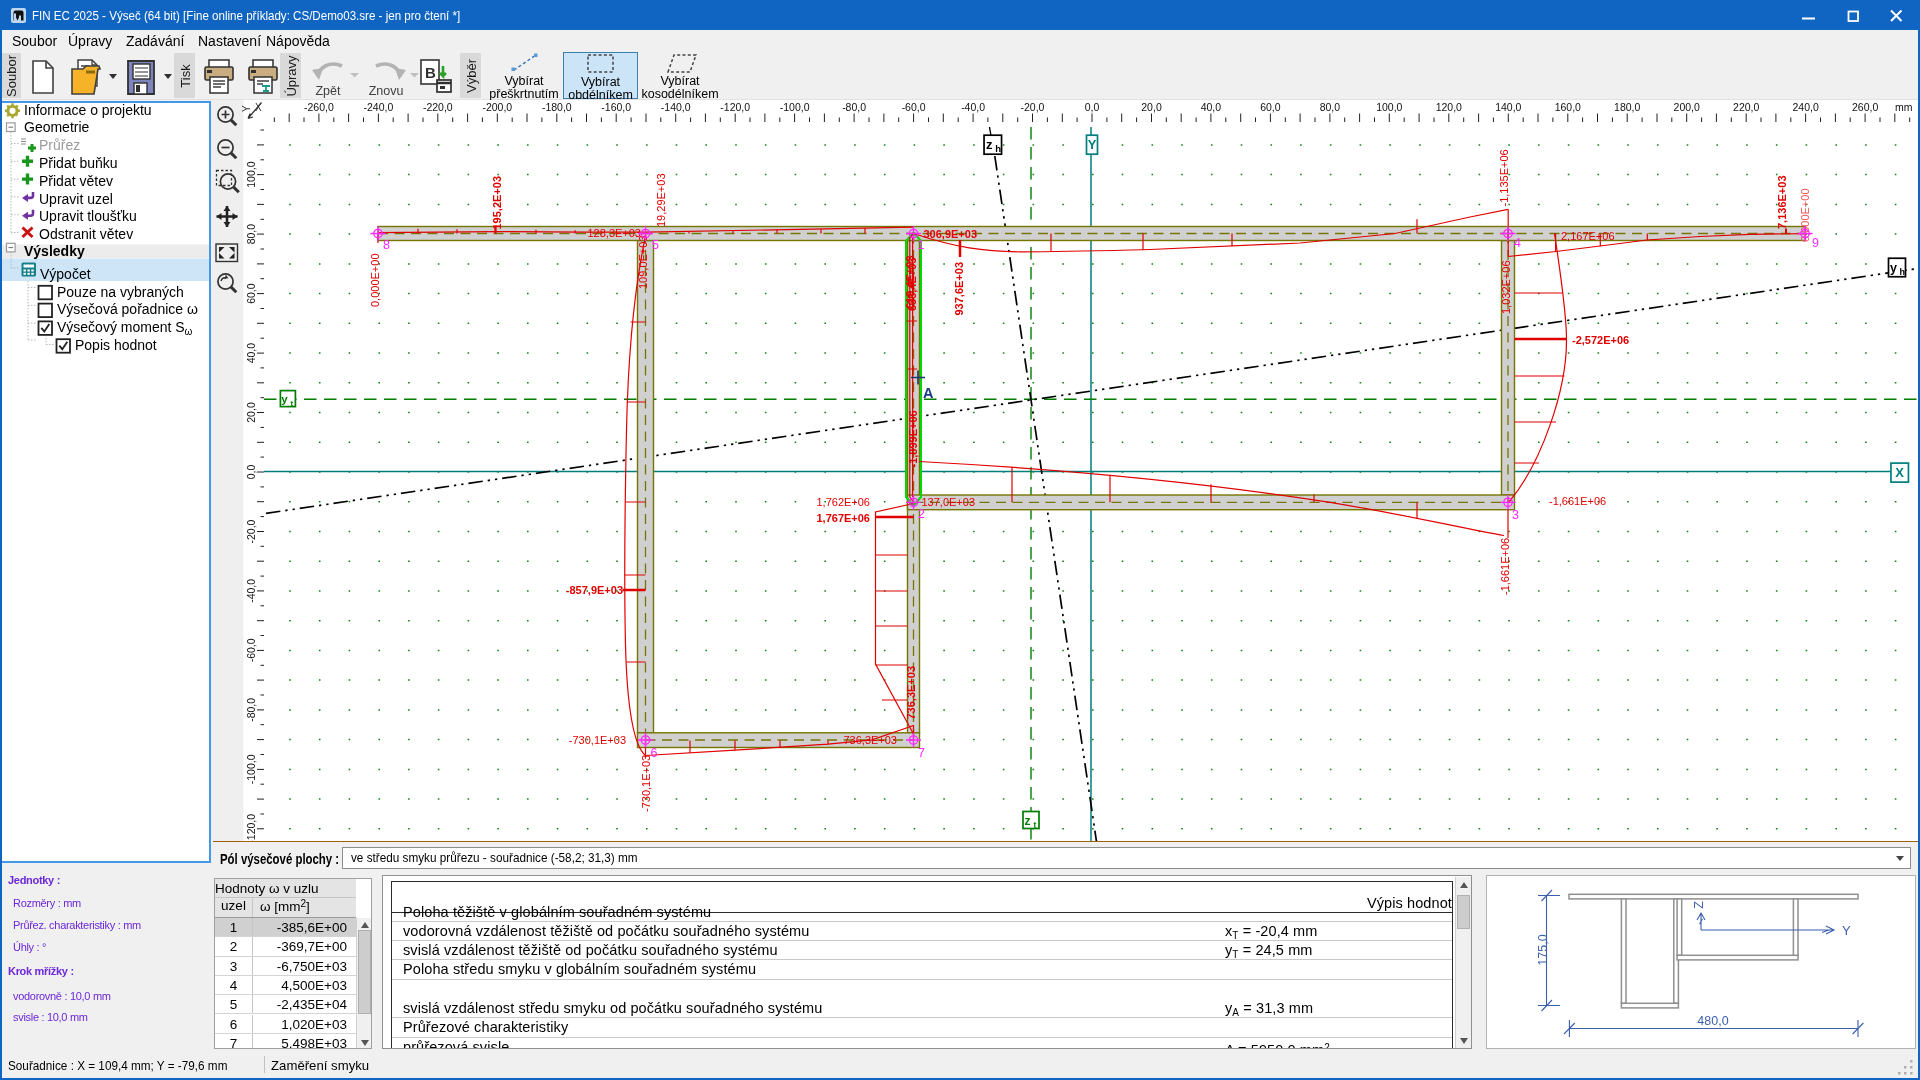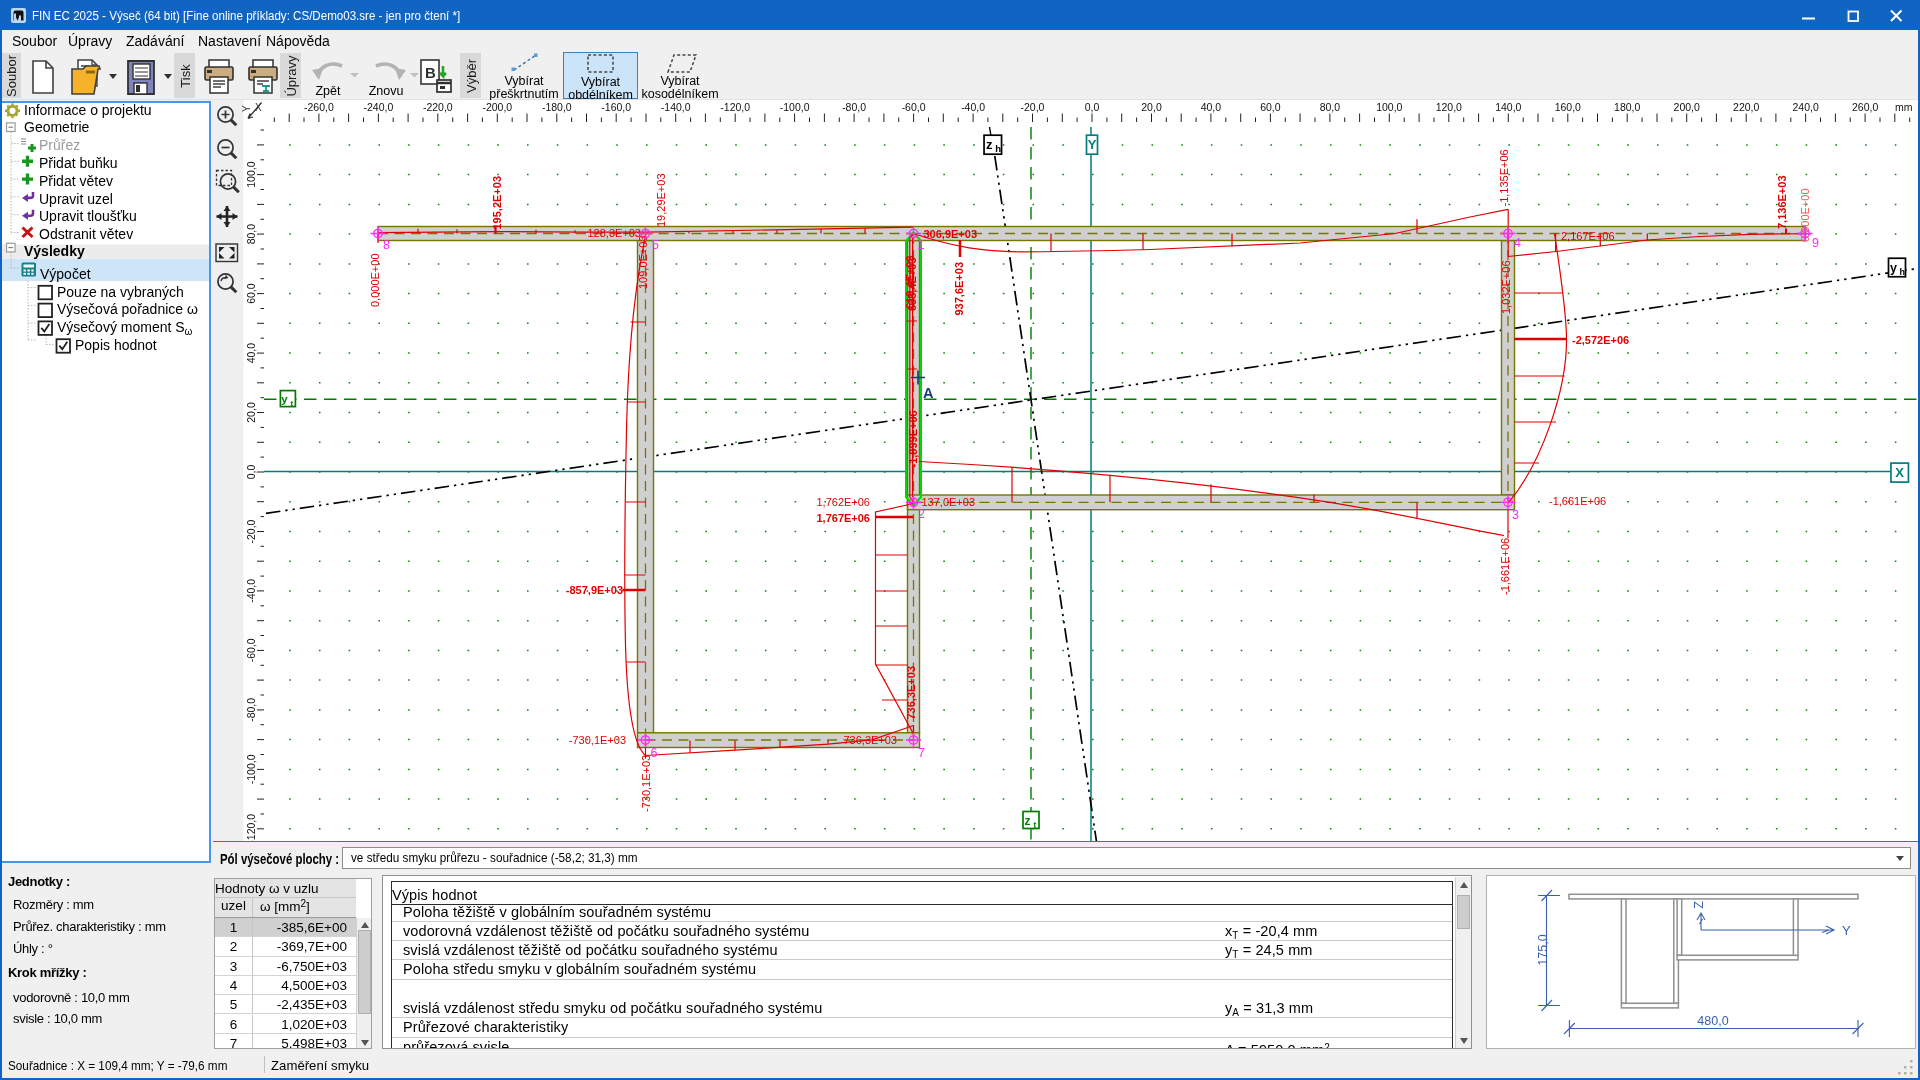--- a/index.html
+++ b/index.html
@@ -7,40 +7,40 @@
 .abs{position:absolute}
 .titlebar{left:0;top:0;width:1920px;height:30px;background:#1065c2;}
 .title-text{left:32px;top:0;height:30px;line-height:31px;color:#fff;font-size:13px;transform:scaleX(.89);transform-origin:left center;white-space:pre}
 .menubar{left:2px;top:30px;width:1916px;height:22px;background:#f0f0f0}
 .menubar span{position:absolute;top:3px;font-size:14px;color:#000}
 .toolbar{left:2px;top:52px;width:1916px;height:48px;background:#f0f0f0;border-bottom:1px solid #e2e2e2}
 .vstrip{position:absolute;top:53px;height:45px;width:21px;background:#d9d9d9;color:#1a1a1a}
 .vstrip span{position:absolute;left:50%;top:50%;transform:translate(-50%,-50%) rotate(-90deg);font-size:13px;white-space:nowrap}
 .selbtn{position:absolute;top:52px;height:47px;font-size:12.5px;text-align:center;color:#000}
 .selbtn .t{position:absolute;left:0;right:0;top:22.5px;line-height:13.5px}
-.graybtn{color:#000000}
+.graybtn{color:#404040}
 .treepanel{left:0;top:101px;width:211px;height:762px;background:#fff;border:2px solid #4797e8}
-.leftinfo{left:0;top:863px;width:211px;height:190px;background:#f0f0f0;font-size:13px;color:#000000;letter-spacing:-0.3px}
+.leftinfo{left:0;top:863px;width:211px;height:190px;background:#f0f0f0;font-size:11px;color:#6d28d9;letter-spacing:-0.3px}
 .leftinfo div{position:absolute;white-space:pre}
 .polbar{left:213px;top:841px;width:1707px;height:32px;background:#f0f0f0;border-top:1px solid #a16207}
 .pollabel{position:absolute;left:7px;top:8px;font-size:15px;font-weight:bold;transform:scaleX(.76);transform-origin:left center;white-space:pre}
 .dropdown{position:absolute;left:129px;top:5px;width:1569px;height:22px;background:#fff;border:1px solid #8c8c8c;font-size:13.5px;line-height:20px;white-space:pre}
 .dropdown .arr{position:absolute;right:6px;top:8px;width:0;height:0;border-left:4.5px solid transparent;border-right:4.5px solid transparent;border-top:5px solid #444}
 .botpanel{left:213px;top:873px;width:1707px;height:180px;background:#f0f0f0}
 .statusbar{left:0;top:1053px;width:1920px;height:25px;background:#f0f0f0;font-size:13.2px;color:#000}
 .winborder{pointer-events:none}
 .omega{position:absolute;left:1px;top:5px;width:158px;height:171px;background:#fff;border:1px solid #a0a0a0;font-size:13.5px;overflow:hidden}
 .omega .hdr{position:absolute;left:0;top:0;width:141px;height:19px;background:#e4e4e4;text-align:left;line-height:19px;border-bottom:1px solid #c6c6c6}
 .omega .hdr2{position:absolute;left:0;top:19px;width:141px;height:20px;background:#e4e4e4;border-bottom:1px solid #9a9a9a}
 .omega .row{position:absolute;left:0;width:141px;height:19.3px;border-bottom:1px solid #d4d4d4;line-height:19px}
 .omega .c1{position:absolute;left:0;top:0;width:38px;text-align:center;border-right:1px solid #c6c6c6;height:100%}
 .omega .c2{position:absolute;left:38px;top:0;right:9px;text-align:right;height:100%}
 .vypis{position:absolute;left:169px;top:2px;width:1090px;height:174px;background:#fff;border:1px solid #909090;overflow:hidden}
 .vtab{position:absolute;left:8px;top:5px;width:1062px;height:300px;border:1.5px solid #2a2a2a;font-size:14.5px;letter-spacing:0.1px}
-.vtab .vh{position:absolute;left:0;top:4px;width:100%;height:19px;text-align:left;line-height:19px;border-bottom:1.5px solid #2a2a2a}
+.vtab .vh{position:absolute;left:0;top:12px;width:100%;height:19px;text-align:right;line-height:19px;border-bottom:1.5px solid #2a2a2a}
 .vtab .vrow{position:absolute;left:0;width:100%;height:19.3px;border-bottom:1px solid #c9c9c9;line-height:19.3px;white-space:pre}
 .vtab .lab{position:absolute;left:11px;top:0}
 .vtab .val{position:absolute;left:833px;top:0}
 sub{font-size:10px;vertical-align:-3px}
 .sbar{position:absolute;width:16px;background:#f0f0f0;border-left:1px solid #d0d0d0}
 .sarr{position:absolute;left:3.5px;width:0;height:0;border-left:4.5px solid transparent;border-right:4.5px solid transparent}
 .sup{border-bottom:6px solid #555}
 .sdn{border-top:6px solid #555}
 .sthumb{position:absolute;left:1px;width:13px;background:#cdcdcd;border:1px solid #b0b0b0}
 </style></head><body>
@@ -452,21 +452,21 @@
       <div class="row" style="top:77.6px;">
         <span class="c1">3</span>
         <span class="c2">-6,750E+03</span>
       </div>
       <div class="row" style="top:96.9px;">
         <span class="c1">4</span>
         <span class="c2">4,500E+03</span>
       </div>
       <div class="row" style="top:116.2px;">
         <span class="c1">5</span>
-        <span class="c2">-2,435E+03</span>
+        <span class="c2">-2,435E+04</span>
       </div>
       <div class="row" style="top:135.5px;">
         <span class="c1">6</span>
         <span class="c2">1,020E+03</span>
       </div>
       <div class="row" style="top:154.8px;">
         <span class="c1">7</span>
         <span class="c2">5,498E+03</span>
       </div>
       <div class="sbar" style="left:141px;top:39px;height:132px">

